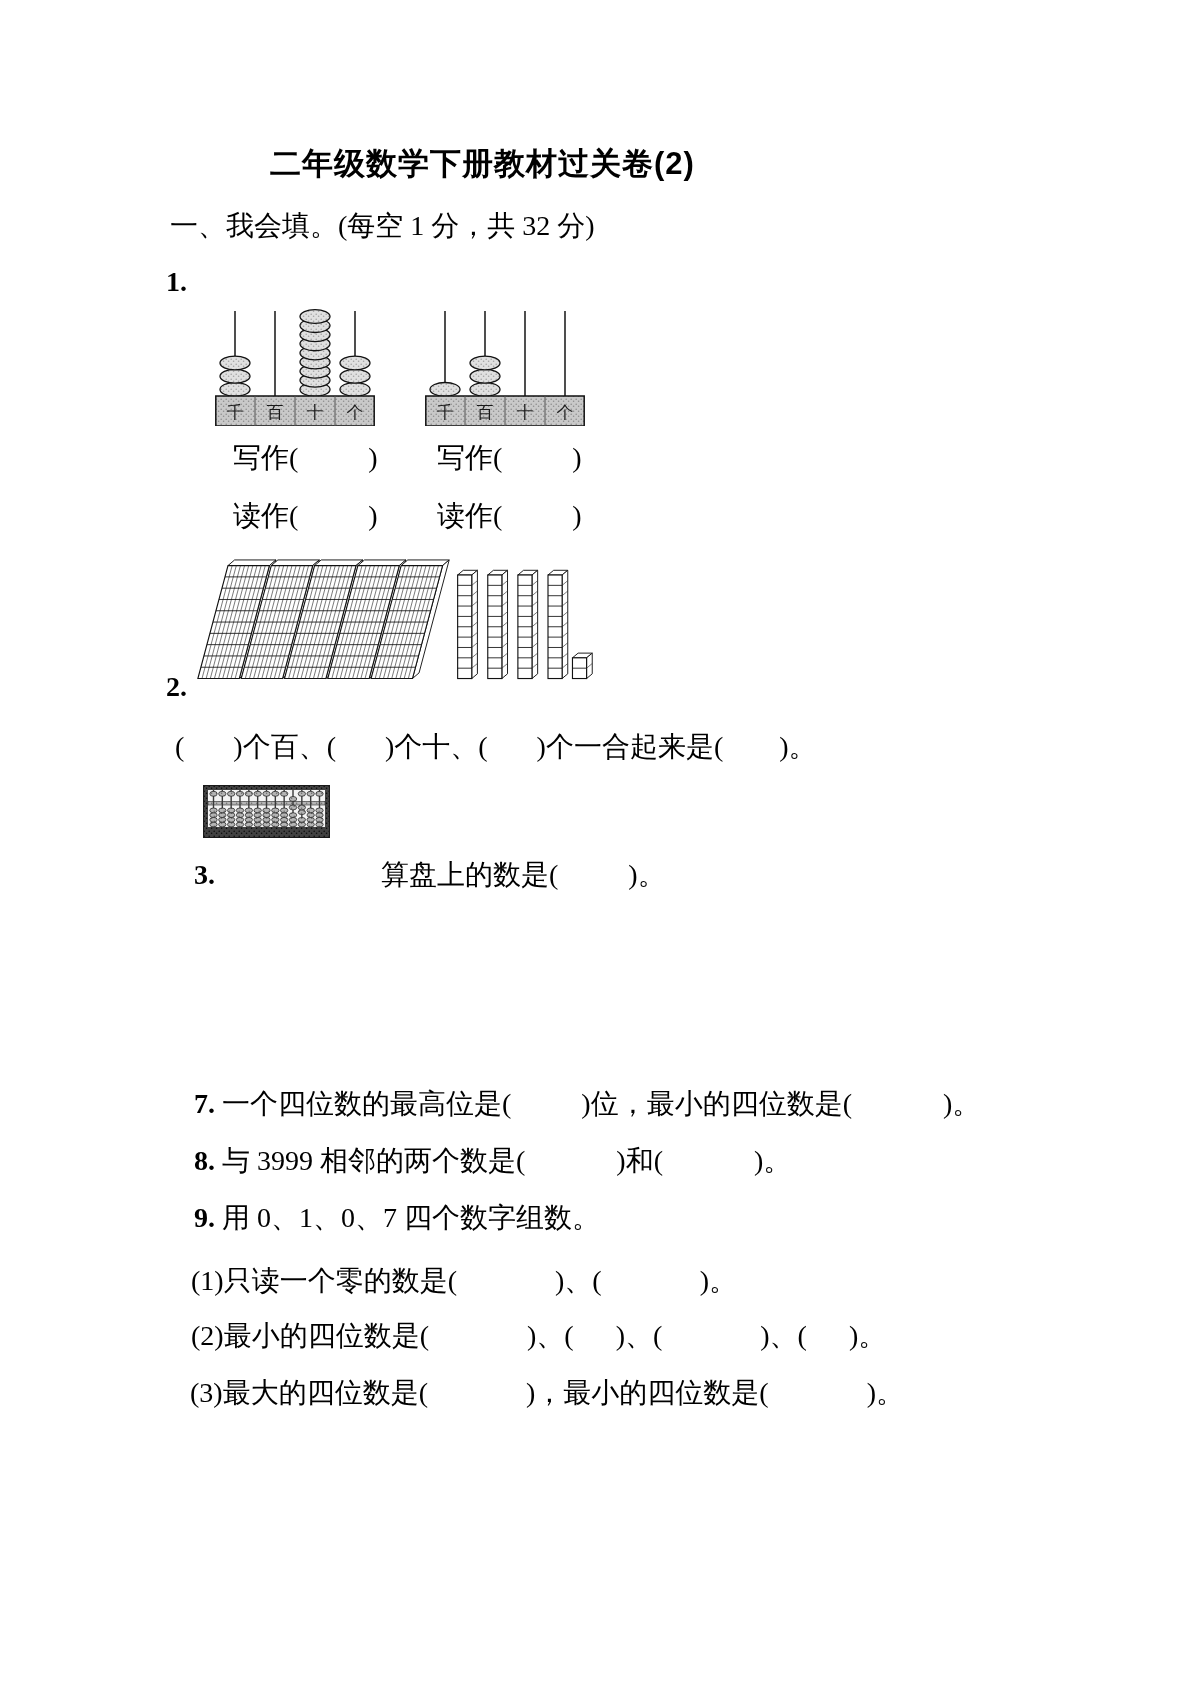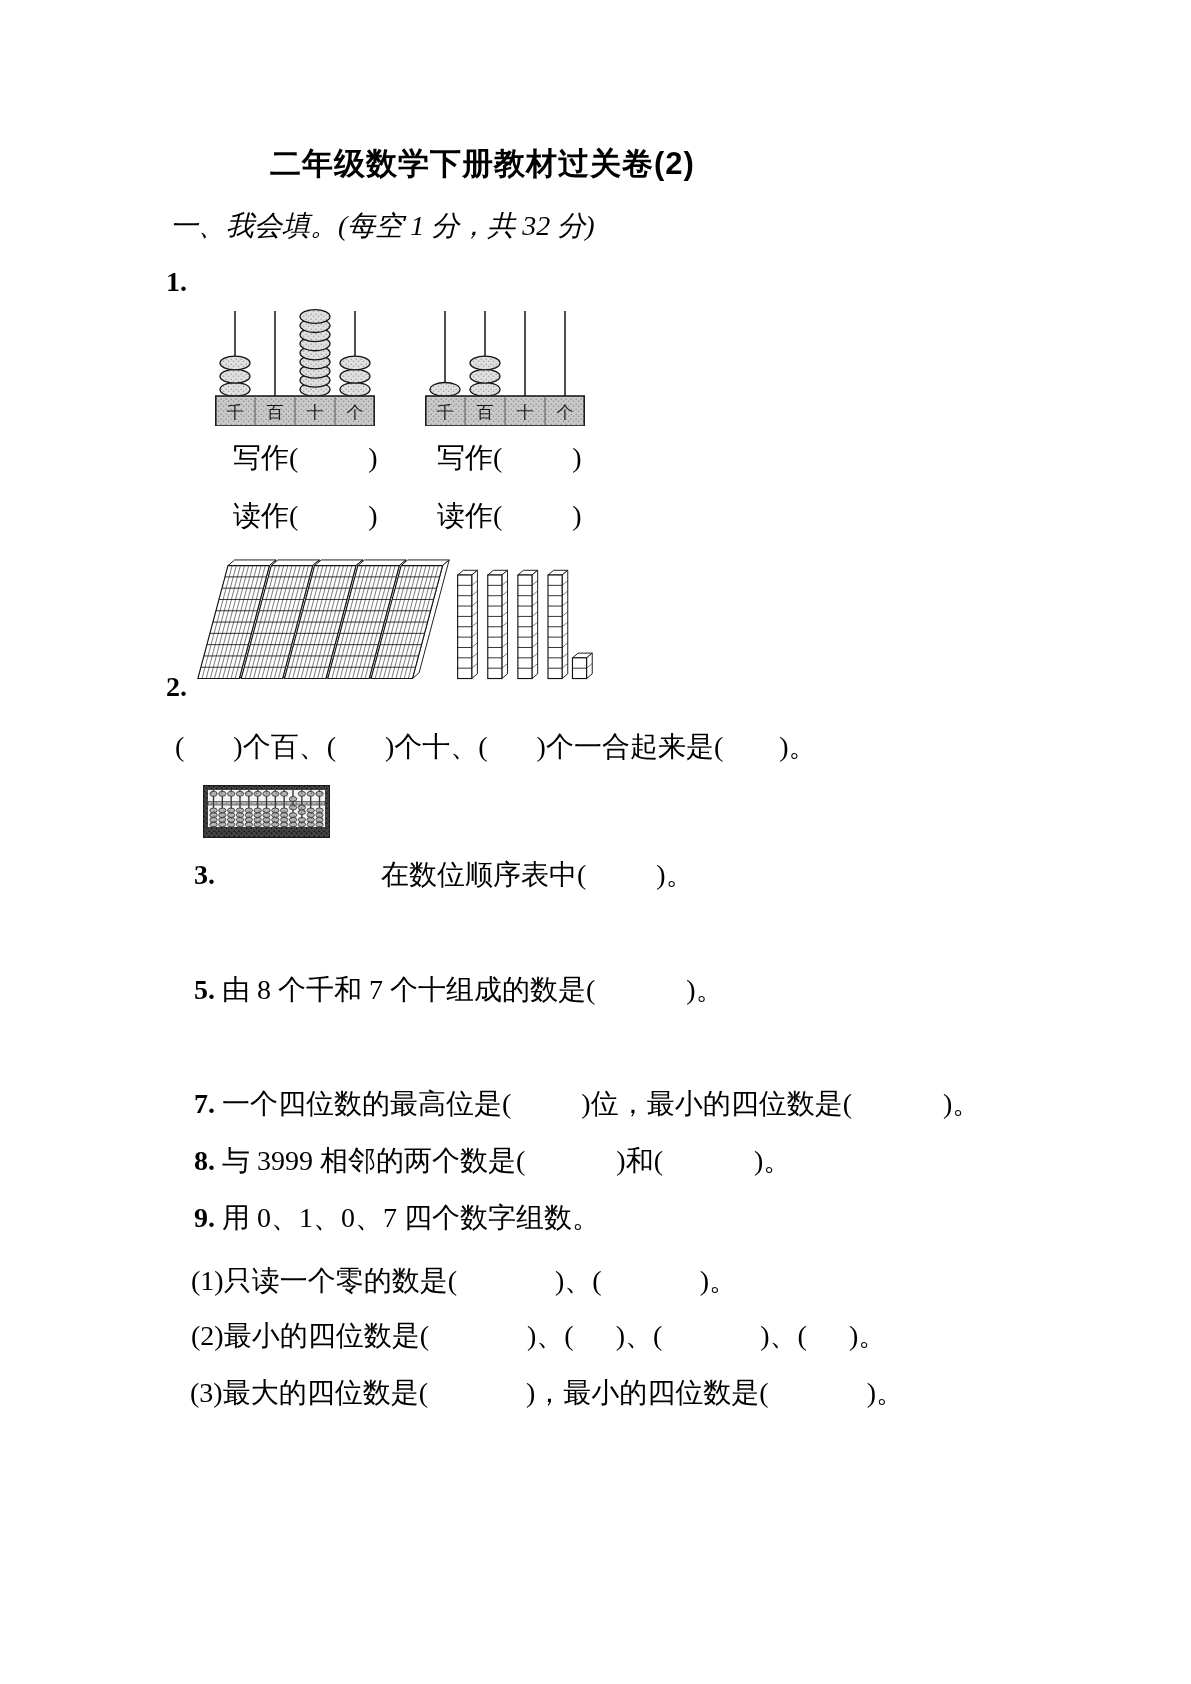--- a/index.html
+++ b/index.html
@@ -23,21 +23,21 @@
   .qn  { font-weight:bold; }
   svg  { display:block; }
 </style>
 </head>
 <body>
 
 <div class="page">
 
   <div class="abs title" style="left:270px; top:143px;">二年级数学下册教材过关卷(2)</div>
 
-  <div class="abs line" style="left:170px; top:211px;font-style:italic;">一、我会填。(每空 1 分，共 32 分)</div>
+  <div class="abs line" style="left:170px; top:211px;">一、我会填。(每空 1 分，共 32 分)</div>
 
   <div class="abs line qn" style="left:166px; top:267px;">1.</div>
 
   <svg id="frame1" class="abs" style="left:215px; top:308px;" width="160" height="118" viewBox="0 0 160 118">
       <defs>
         <pattern id="bs0" width="5" height="5" patternUnits="userSpaceOnUse">
           <rect width="5" height="5" fill="#c9c9c9"></rect>
           <circle cx="1.2" cy="1.2" r="0.8" fill="#8d8d8d"></circle>
           <circle cx="3.6" cy="3.2" r="0.8" fill="#8d8d8d"></circle>
         </pattern>
@@ -425,27 +425,24 @@
       <ellipse cx="107.66666666666667" cy="25.4" rx="3.7" ry="2.4" fill="url(#amx)" stroke="#1d1d1d" stroke-width="0.7"></ellipse>
       <line x1="116.5" y1="5" x2="116.5" y2="42" stroke="#3a3a3a" stroke-width="1.4"></line>
       <ellipse cx="116.5" cy="8.8" rx="3.7" ry="2.5" fill="url(#amx)" stroke="#1d1d1d" stroke-width="0.7"></ellipse>
       <ellipse cx="116.5" cy="39.5" rx="3.7" ry="2.4" fill="url(#amx)" stroke="#1d1d1d" stroke-width="0.7"></ellipse>
       <ellipse cx="116.5" cy="34.8" rx="3.7" ry="2.4" fill="url(#amx)" stroke="#1d1d1d" stroke-width="0.7"></ellipse>
       <ellipse cx="116.5" cy="30.1" rx="3.7" ry="2.4" fill="url(#amx)" stroke="#1d1d1d" stroke-width="0.7"></ellipse>
       <ellipse cx="116.5" cy="25.4" rx="3.7" ry="2.4" fill="url(#amx)" stroke="#1d1d1d" stroke-width="0.7"></ellipse>
     </svg>
 
   <div class="abs line" style="left:166px; top:831px;">
-    <span class="qn">3.</span><span style="padding-left:166px;">在数位顺序表中(          )。</span>
-  </div>
-
-
-  <div class="abs line" style="left:166px; top:946px;">
-    <span class="qn">5.</span><span> 由 8 个千和 7 个十组成的数是(             )。</span>
-  </div>
+    <span class="qn">3.</span><span style="padding-left:166px;">算盘上的数是(          )。</span>
+  </div>
+
+
 
 
   <div class="abs line" style="left:166px; top:1060px;">
     <span class="qn">7.</span><span> 一个四位数的最高位是(          )位，最小的四位数是(             )。</span>
   </div>
 
   <div class="abs line" style="left:166px; top:1117px;text-align:right;">
     <span class="qn">8.</span><span> 与 3999 相邻的两个数是(             )和(             )。</span>
   </div>
 

